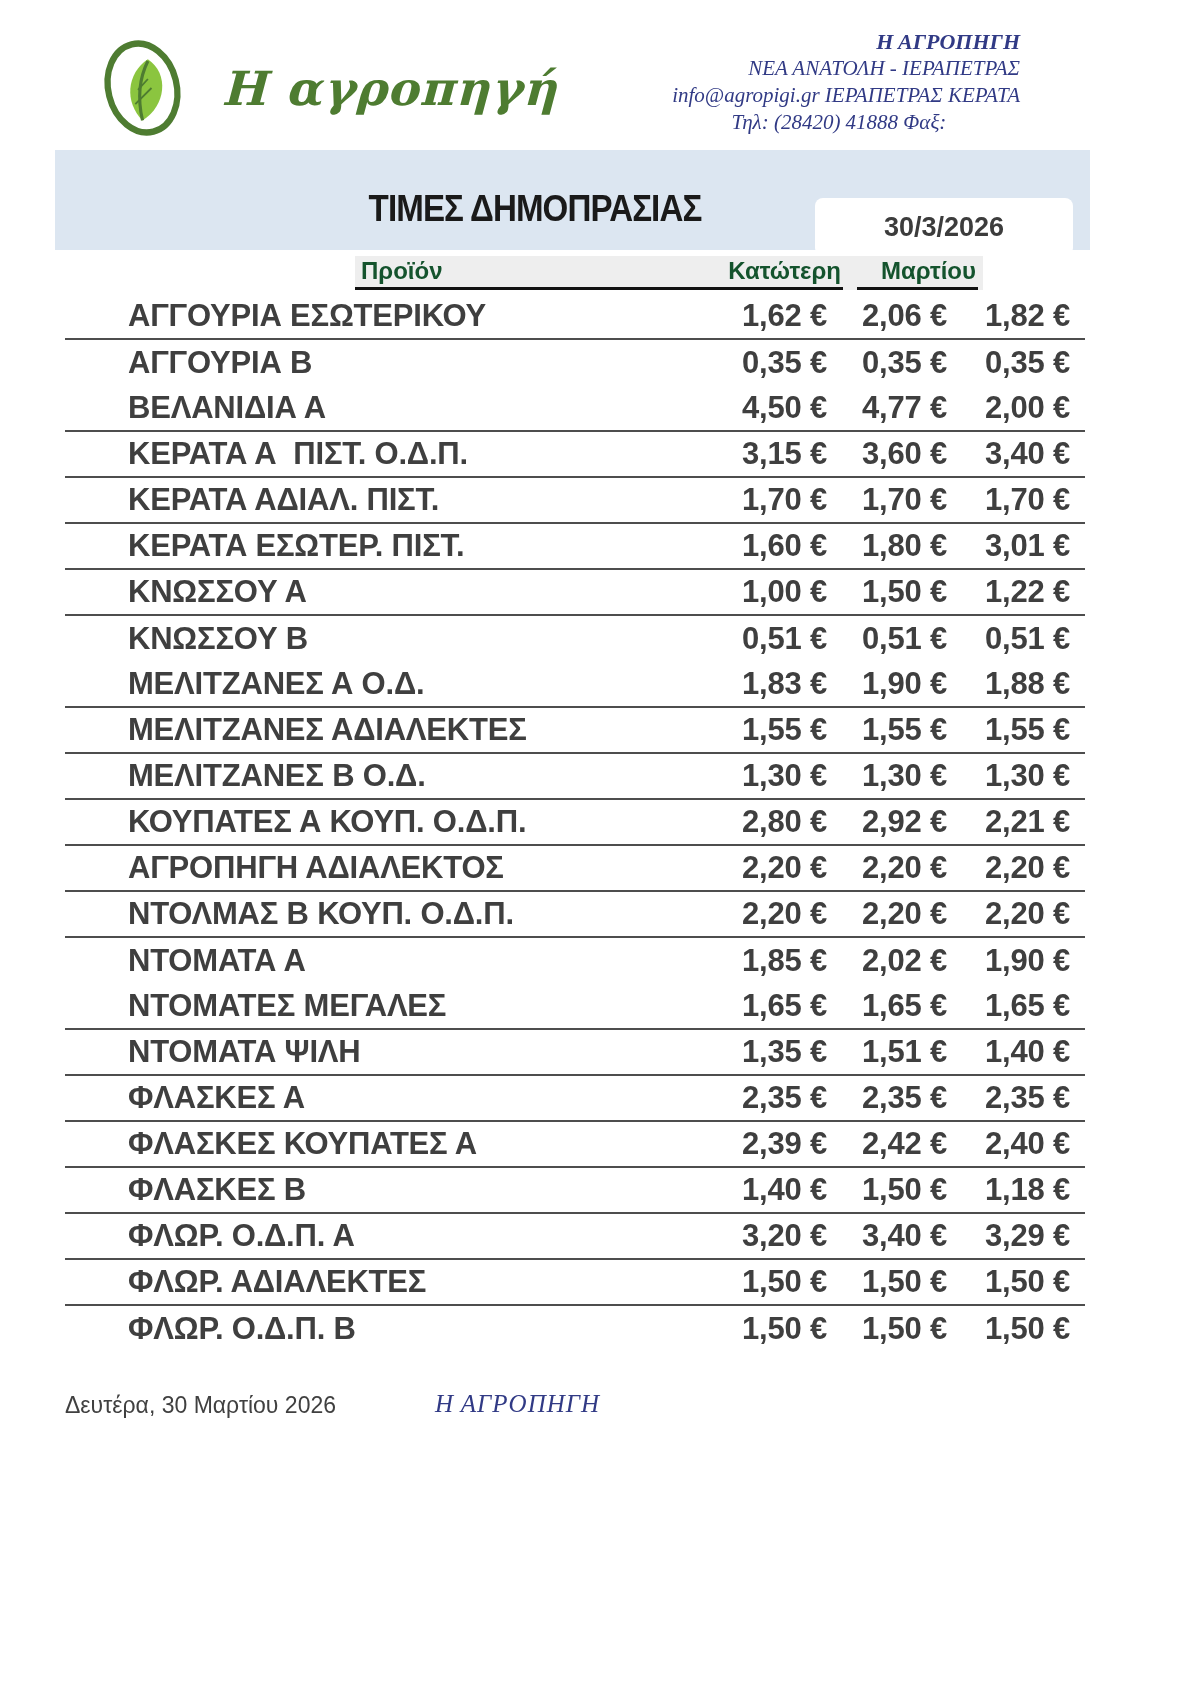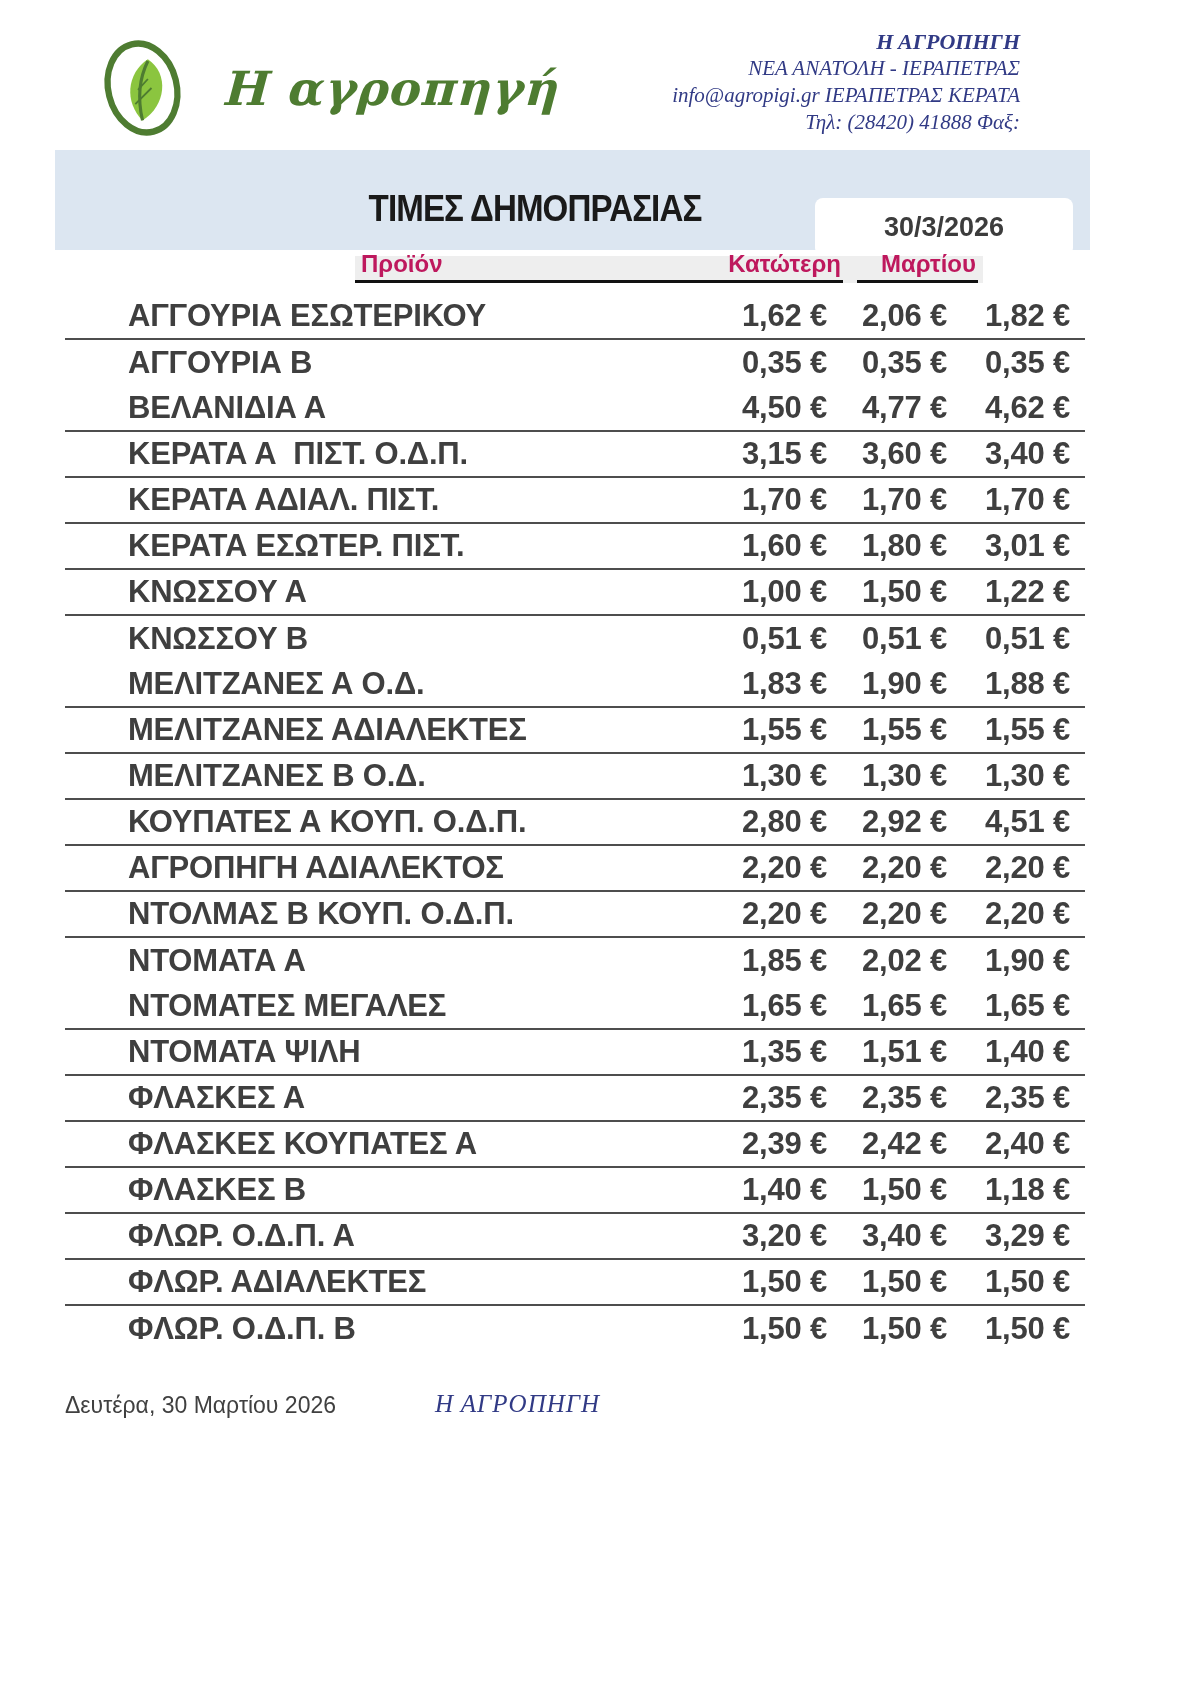--- a/index.html
+++ b/index.html
@@ -37,21 +37,21 @@
     right: 180px; top: 28px;
     width: 362px;
     text-align: right;
     font-family: "Liberation Serif", serif;
     font-style: italic;
     color: #313a85;
     font-size: 21px;
     line-height: 27px;
   }
   .company .co-name { font-weight: bold; font-size: 22px; }
-  .company .co-phone { text-align: right; }
+  .company .co-phone { text-align: center; }
 
   
   .title-band {
     position: absolute;
     left: 55px; top: 150px;
     width: 1035px; height: 100px;
     background: #dce6f1;
   }
   .doc-title {
     position: absolute;
@@ -75,27 +75,27 @@
     font-size: 27px;
     font-weight: bold;
     color: #3c3c3c;
     border-radius: 8px;
   }
 
   
   .table-header {
     position: absolute;
     left: 355px; top: 256px;
-    width: 628px; height: 27px;
+    width: 628px; height: 34px;
     background: #eeeeee;
     display: flex;
     align-items: flex-end;
     font-size: 24px;
     font-weight: bold;
-    color: #be185d;
+    color: #14532d;
   }
   .th-cell-a {
     width: 488px;
     display: flex;
     justify-content: space-between;
     align-items: flex-end;
     border-bottom: 3px solid #111111;
     padding: 0 2px 2px 6px;
   }
   .th-gap { width: 14px; }
@@ -193,21 +193,21 @@
       <span class="product">ΑΓΓΟΥΡΙΑ Β</span>
       <span class="price">0,35 €</span>
       <span class="price">0,35 €</span>
       <span class="price">0,35 €</span>
     </div>
 
     <div class="row divider">
       <span class="product">ΒΕΛΑΝΙΔΙΑ Α</span>
       <span class="price">4,50 €</span>
       <span class="price">4,77 €</span>
-      <span class="price">4,62 €</span>
+      <span class="price">2,00 €</span>
     </div>
 
     <div class="row divider">
       <span class="product">ΚΕΡΑΤΑ Α  ΠΙΣΤ. Ο.Δ.Π.</span>
       <span class="price">3,15 €</span>
       <span class="price">3,60 €</span>
       <span class="price">3,40 €</span>
     </div>
 
     <div class="row divider">
@@ -256,21 +256,21 @@
       <span class="product">ΜΕΛΙΤΖΑΝΕΣ Β Ο.Δ.</span>
       <span class="price">1,30 €</span>
       <span class="price">1,30 €</span>
       <span class="price">1,30 €</span>
     </div>
 
     <div class="row divider">
       <span class="product">ΚΟΥΠΑΤΕΣ Α ΚΟΥΠ. Ο.Δ.Π.</span>
       <span class="price">2,80 €</span>
       <span class="price">2,92 €</span>
-      <span class="price">4,51 €</span>
+      <span class="price">2,21 €</span>
     </div>
 
     <div class="row divider">
       <span class="product">ΑΓΡΟΠΗΓΗ ΑΔΙΑΛΕΚΤΟΣ</span>
       <span class="price">2,20 €</span>
       <span class="price">2,20 €</span>
       <span class="price">2,20 €</span>
     </div>
 
     <div class="row divider">

